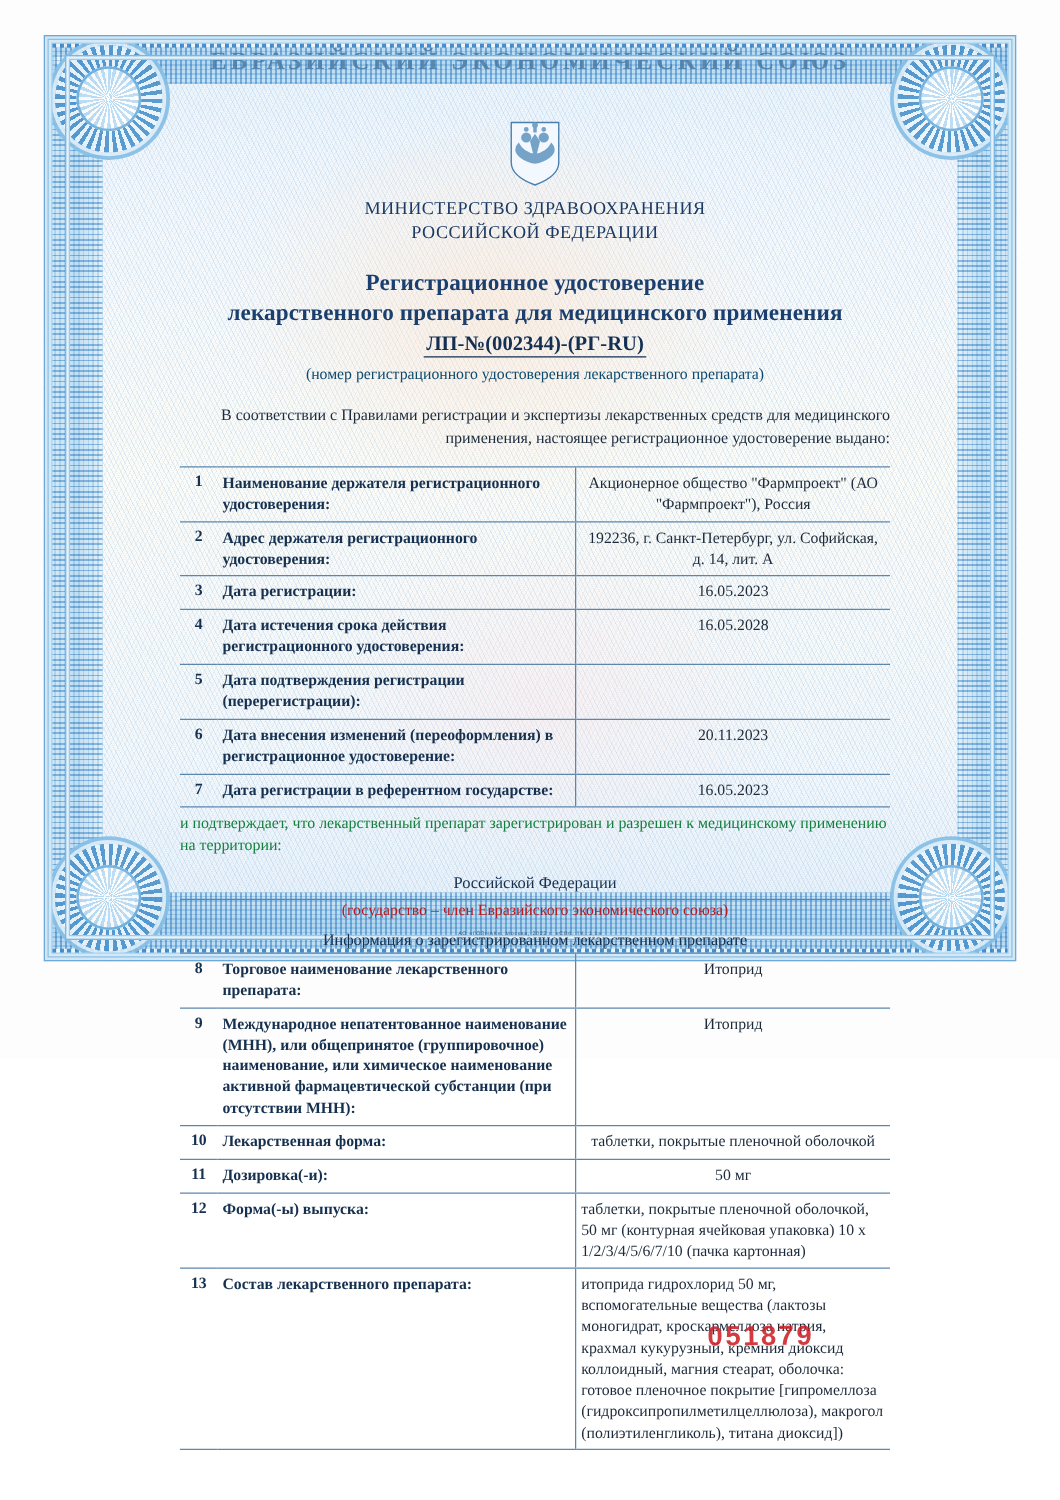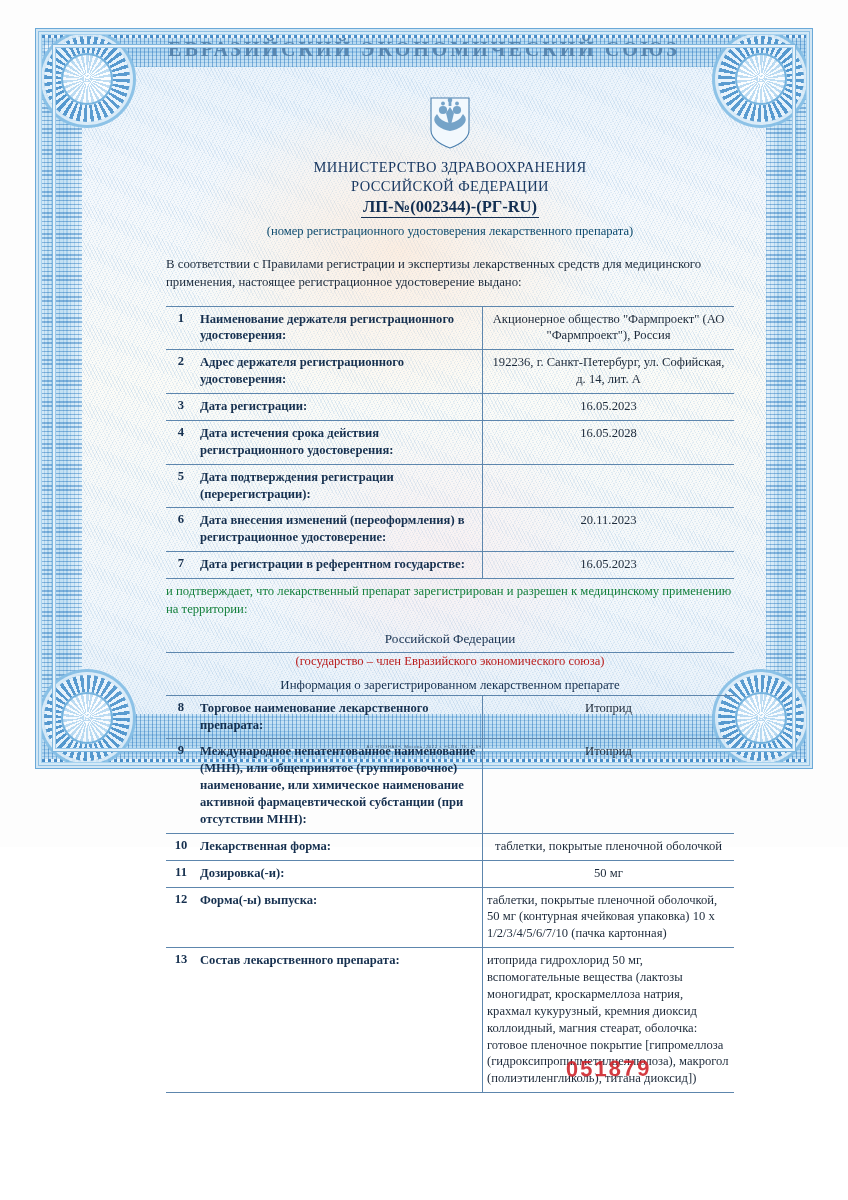--- a/index.html
+++ b/index.html
@@ -83,42 +83,42 @@
   .rosette::after{
     content:"";position:absolute;inset:17px;border-radius:50%;
     background:repeating-conic-gradient(from 8deg,#bcdcf3 0deg 7deg,#ffffff 7deg 14deg);
     box-shadow:inset 0 0 0 2px #6fb0dd;
   }
   .r-tl{left:44px;top:36px;} .r-tr{right:44px;top:36px;}
   .r-bl{left:44px;bottom:86px;} .r-br{right:44px;bottom:86px;}
 
   
   .content{
-    position:absolute;left:166px;top:96px;width:568px;
+    position:absolute;left:144px;top:96px;width:568px;
     color:#1d2a3a;
   }
   .crest{width:44px;height:54px;margin:0 auto 8px;display:block;}
   .ministry{
     text-align:center;font-size:14.5px;line-height:1.32;letter-spacing:.4px;
     color:#1b3a63;
   }
   .title{
     text-align:center;font-weight:bold;color:#1a3f6e;
     font-size:18.5px;line-height:1.28;margin-top:20px;letter-spacing:.1px;
   }
   .title .l2{font-size:18.5px;display:block;white-space:nowrap;}
   .regnum{
     text-align:center;font-weight:bold;font-size:16.5px;margin-top:1px;color:#132f52;
   }
   .regnum span{border-bottom:1.4px solid #132f52;padding:0 2px 1px;margin-top:14px;}
   .caption{
     text-align:center;font-size:12.6px;margin-top:7px;color:#0c4a6e;
   }
   .intro{
-    text-align:left;font-size:12.8px;line-height:1.42;margin-top:16px;color:#1b2a3c;
+    text-align:right;font-size:12.8px;line-height:1.42;margin-top:16px;color:#1b2a3c;
   }
   
   table.reg{
     width:568px;border-collapse:collapse;margin-top:14px;
     font-size:12.6px;
   }
   table.reg td{
     vertical-align:top;padding:4px 4px 5px;
     border-bottom:1px solid #5d86ad;
   }
@@ -195,20 +195,24 @@
         <circle cx="15" cy="7.5" r="1.9"></circle>
           <circle cx="29" cy="7.5" r="1.9"></circle>
       </g>
     </svg>
 
     <div class="ministry">
       <div>МИНИСТЕРСТВО ЗДРАВООХРАНЕНИЯ</div>
       <div>РОССИЙСКОЙ ФЕДЕРАЦИИ</div>
     </div>
 
+    <div class="title">
+      <div>Регистрационное удостоверение</div>
+      <span class="l2">лекарственного препарата для медицинского применения</span>
+    </div>
 
     <div class="regnum">
       <span>ЛП-№(002344)-(РГ-RU)</span>
     </div>
 
     <div class="caption">(номер регистрационного удостоверения лекарственного препарата)</div>
 
     <div class="intro">
       <div>В соответствии с Правилами регистрации и экспертизы лекарственных средств для медицинского</div>
       <div>применения, настоящее регистрационное удостоверение выдано:</div>

